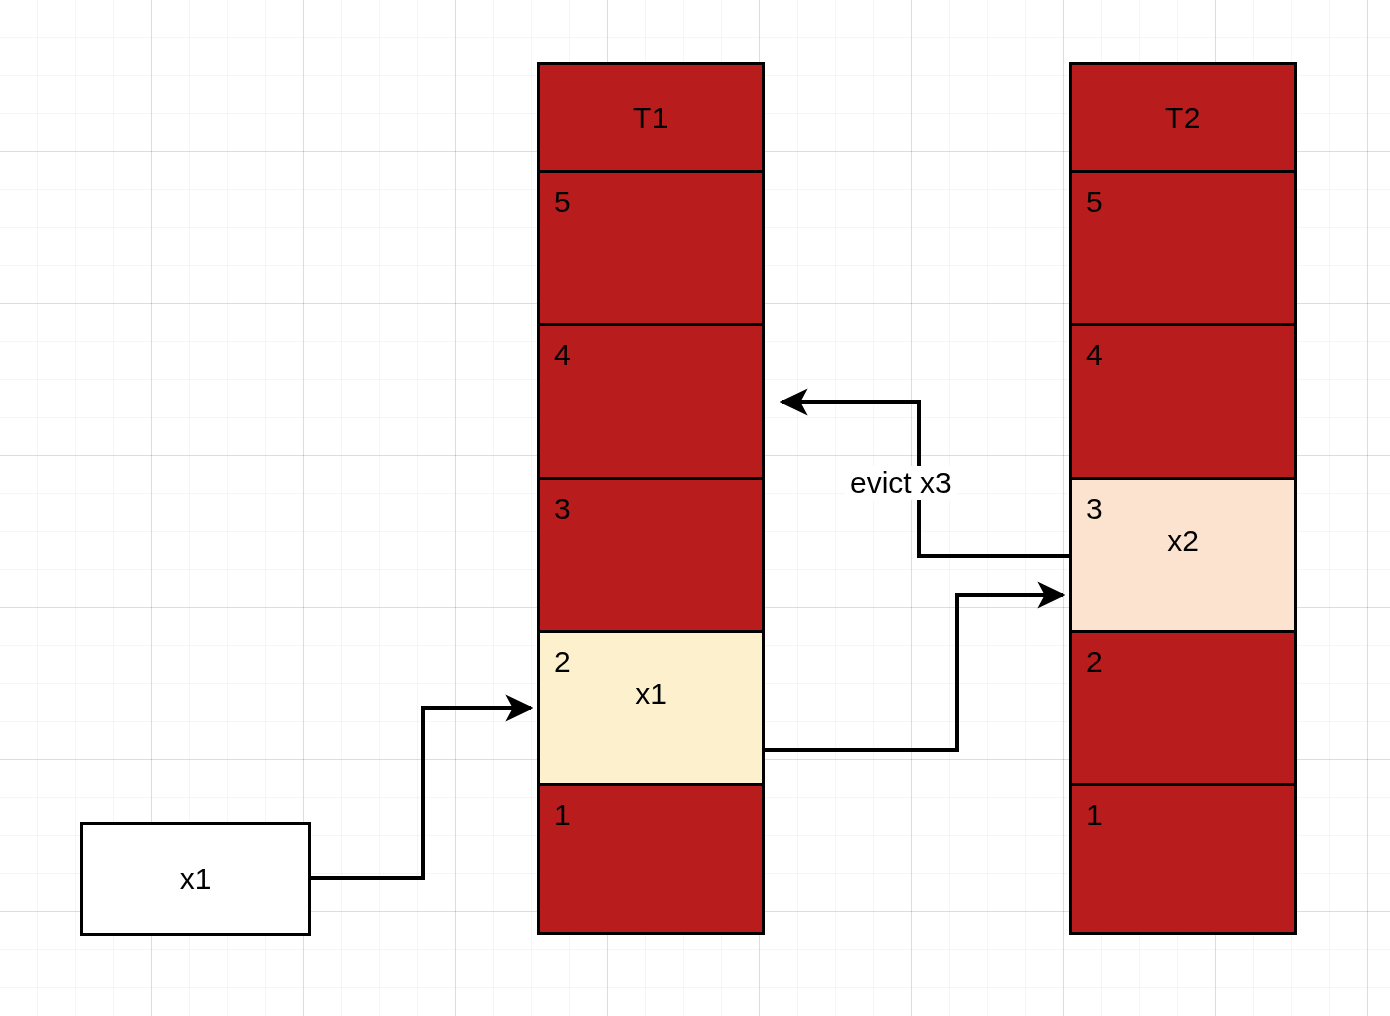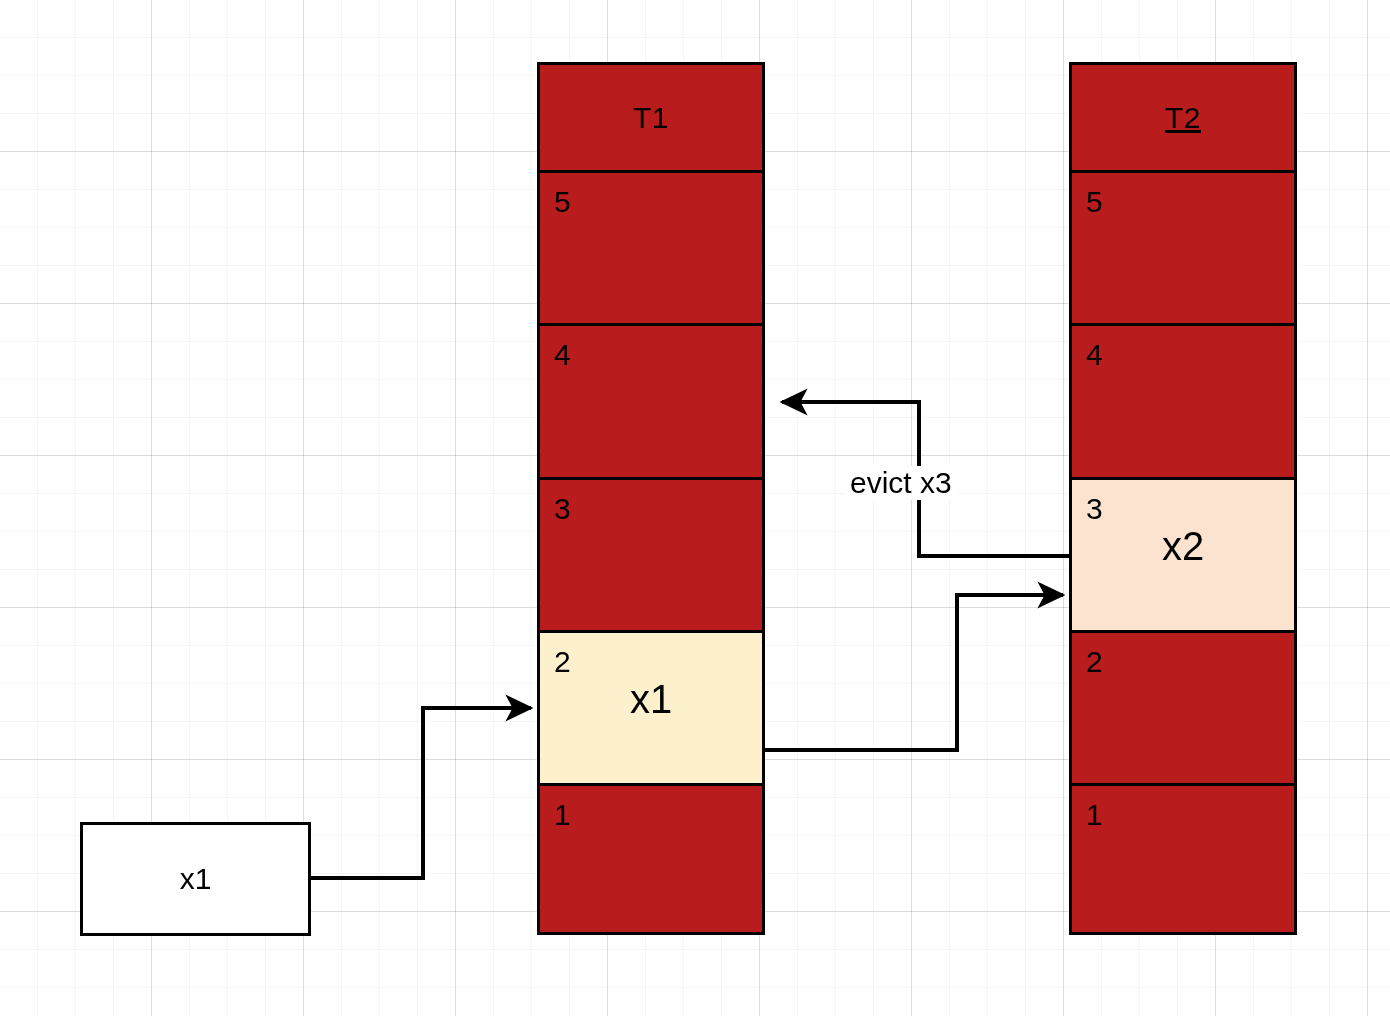--- a/index.html
+++ b/index.html
@@ -59,21 +59,21 @@
     top: 12px;
     font-size: 30px;
     color: #000000;
   }
   .cell-value {
     position: absolute;
     left: 0;
     right: 0;
     top: 44px;
     text-align: center;
-    font-size: 40px;
+    font-size: 30px;
     color: #000000;
   }
   .cell.hl-yellow { background: #fdf1cd; }
   .cell.hl-peach  { background: #fbe3cf; }
 
   .node-box {
     position: absolute;
     box-sizing: border-box;
     border: 3px solid #000000;
     background: #ffffff;
@@ -144,21 +144,21 @@
     <div class="cell divider hl-yellow" style="height:153px;">
       <span class="cell-index">2</span>
       <span class="cell-value">x1</span>
     </div>
     <div class="cell divider" style="height:149px;">
       <span class="cell-index">1</span>
       <span class="cell-value"></span>
     </div>
   </div>
 
-  <div class="table-col" style="left:1069px; top:62px; width:228px; height:873px;text-decoration:underline;">
+  <div class="table-col" style="left:1069px; top:62px; width:228px; height:873px;">
     <div class="cell header" style="height:105px;">
       <span class="header-label">T2</span>
     </div>
     <div class="cell divider" style="height:153px;">
       <span class="cell-index">5</span>
       <span class="cell-value"></span>
     </div>
     <div class="cell divider" style="height:154px;">
       <span class="cell-index">4</span>
       <span class="cell-value"></span>

